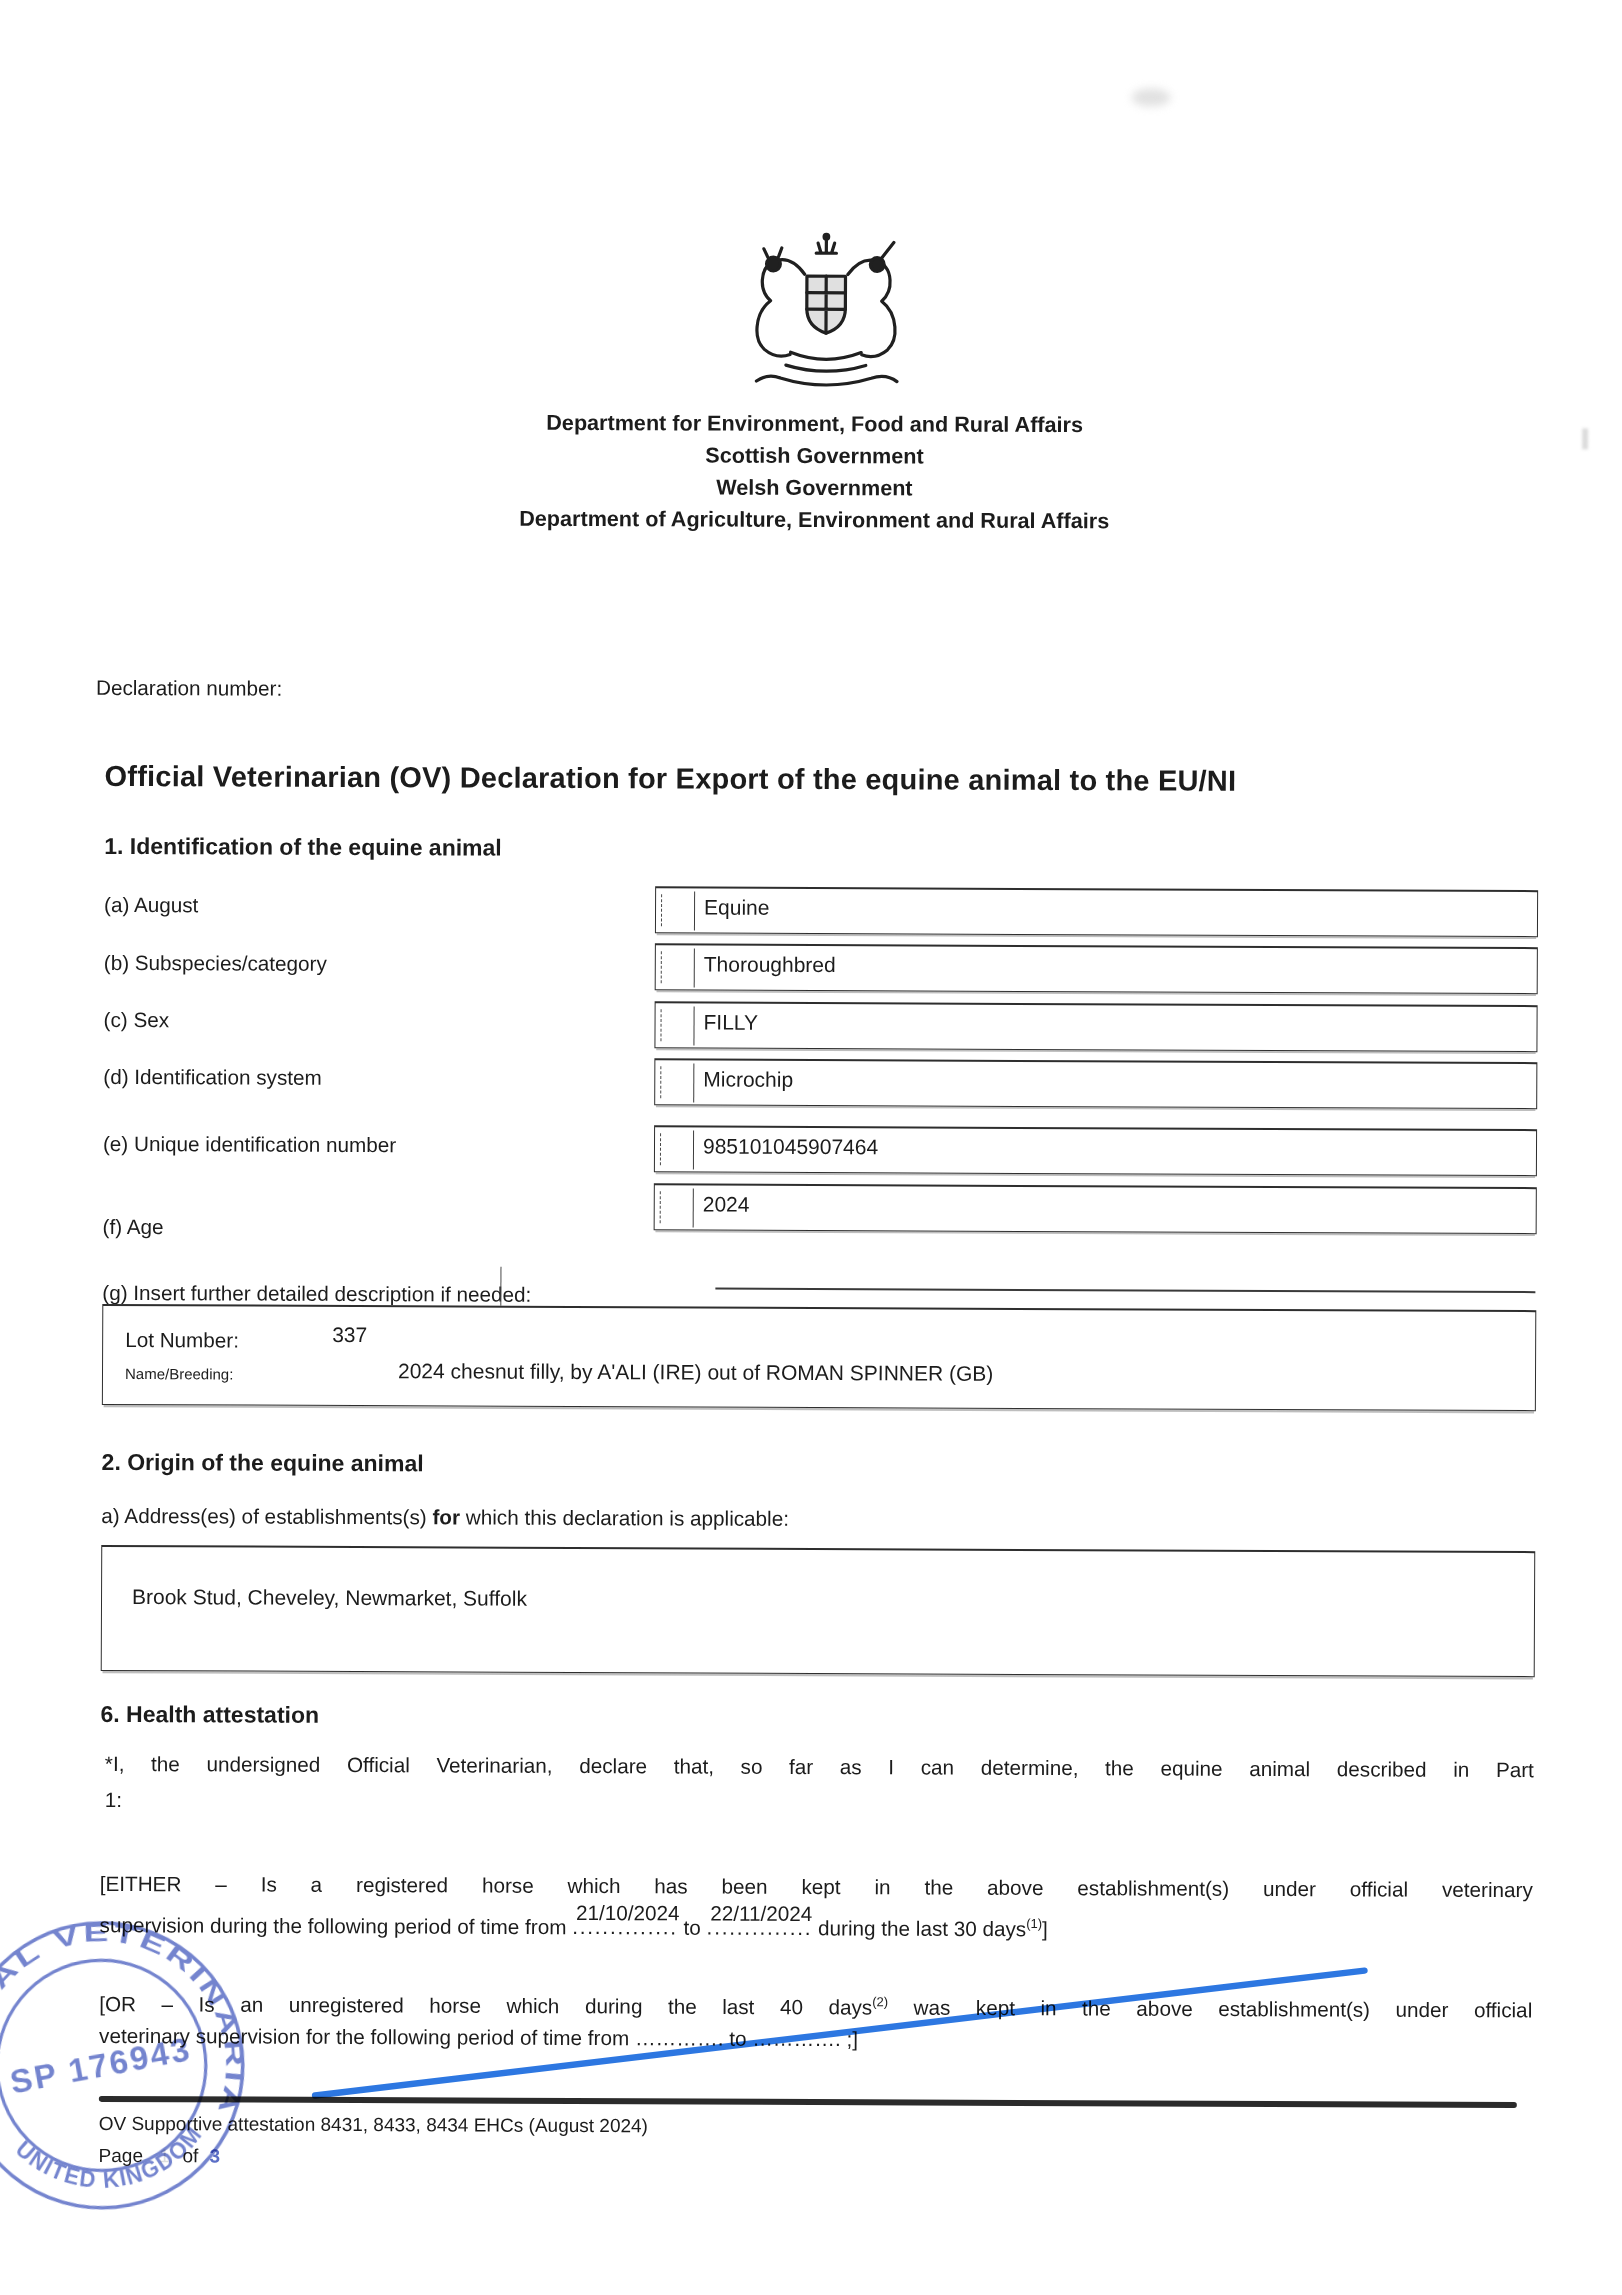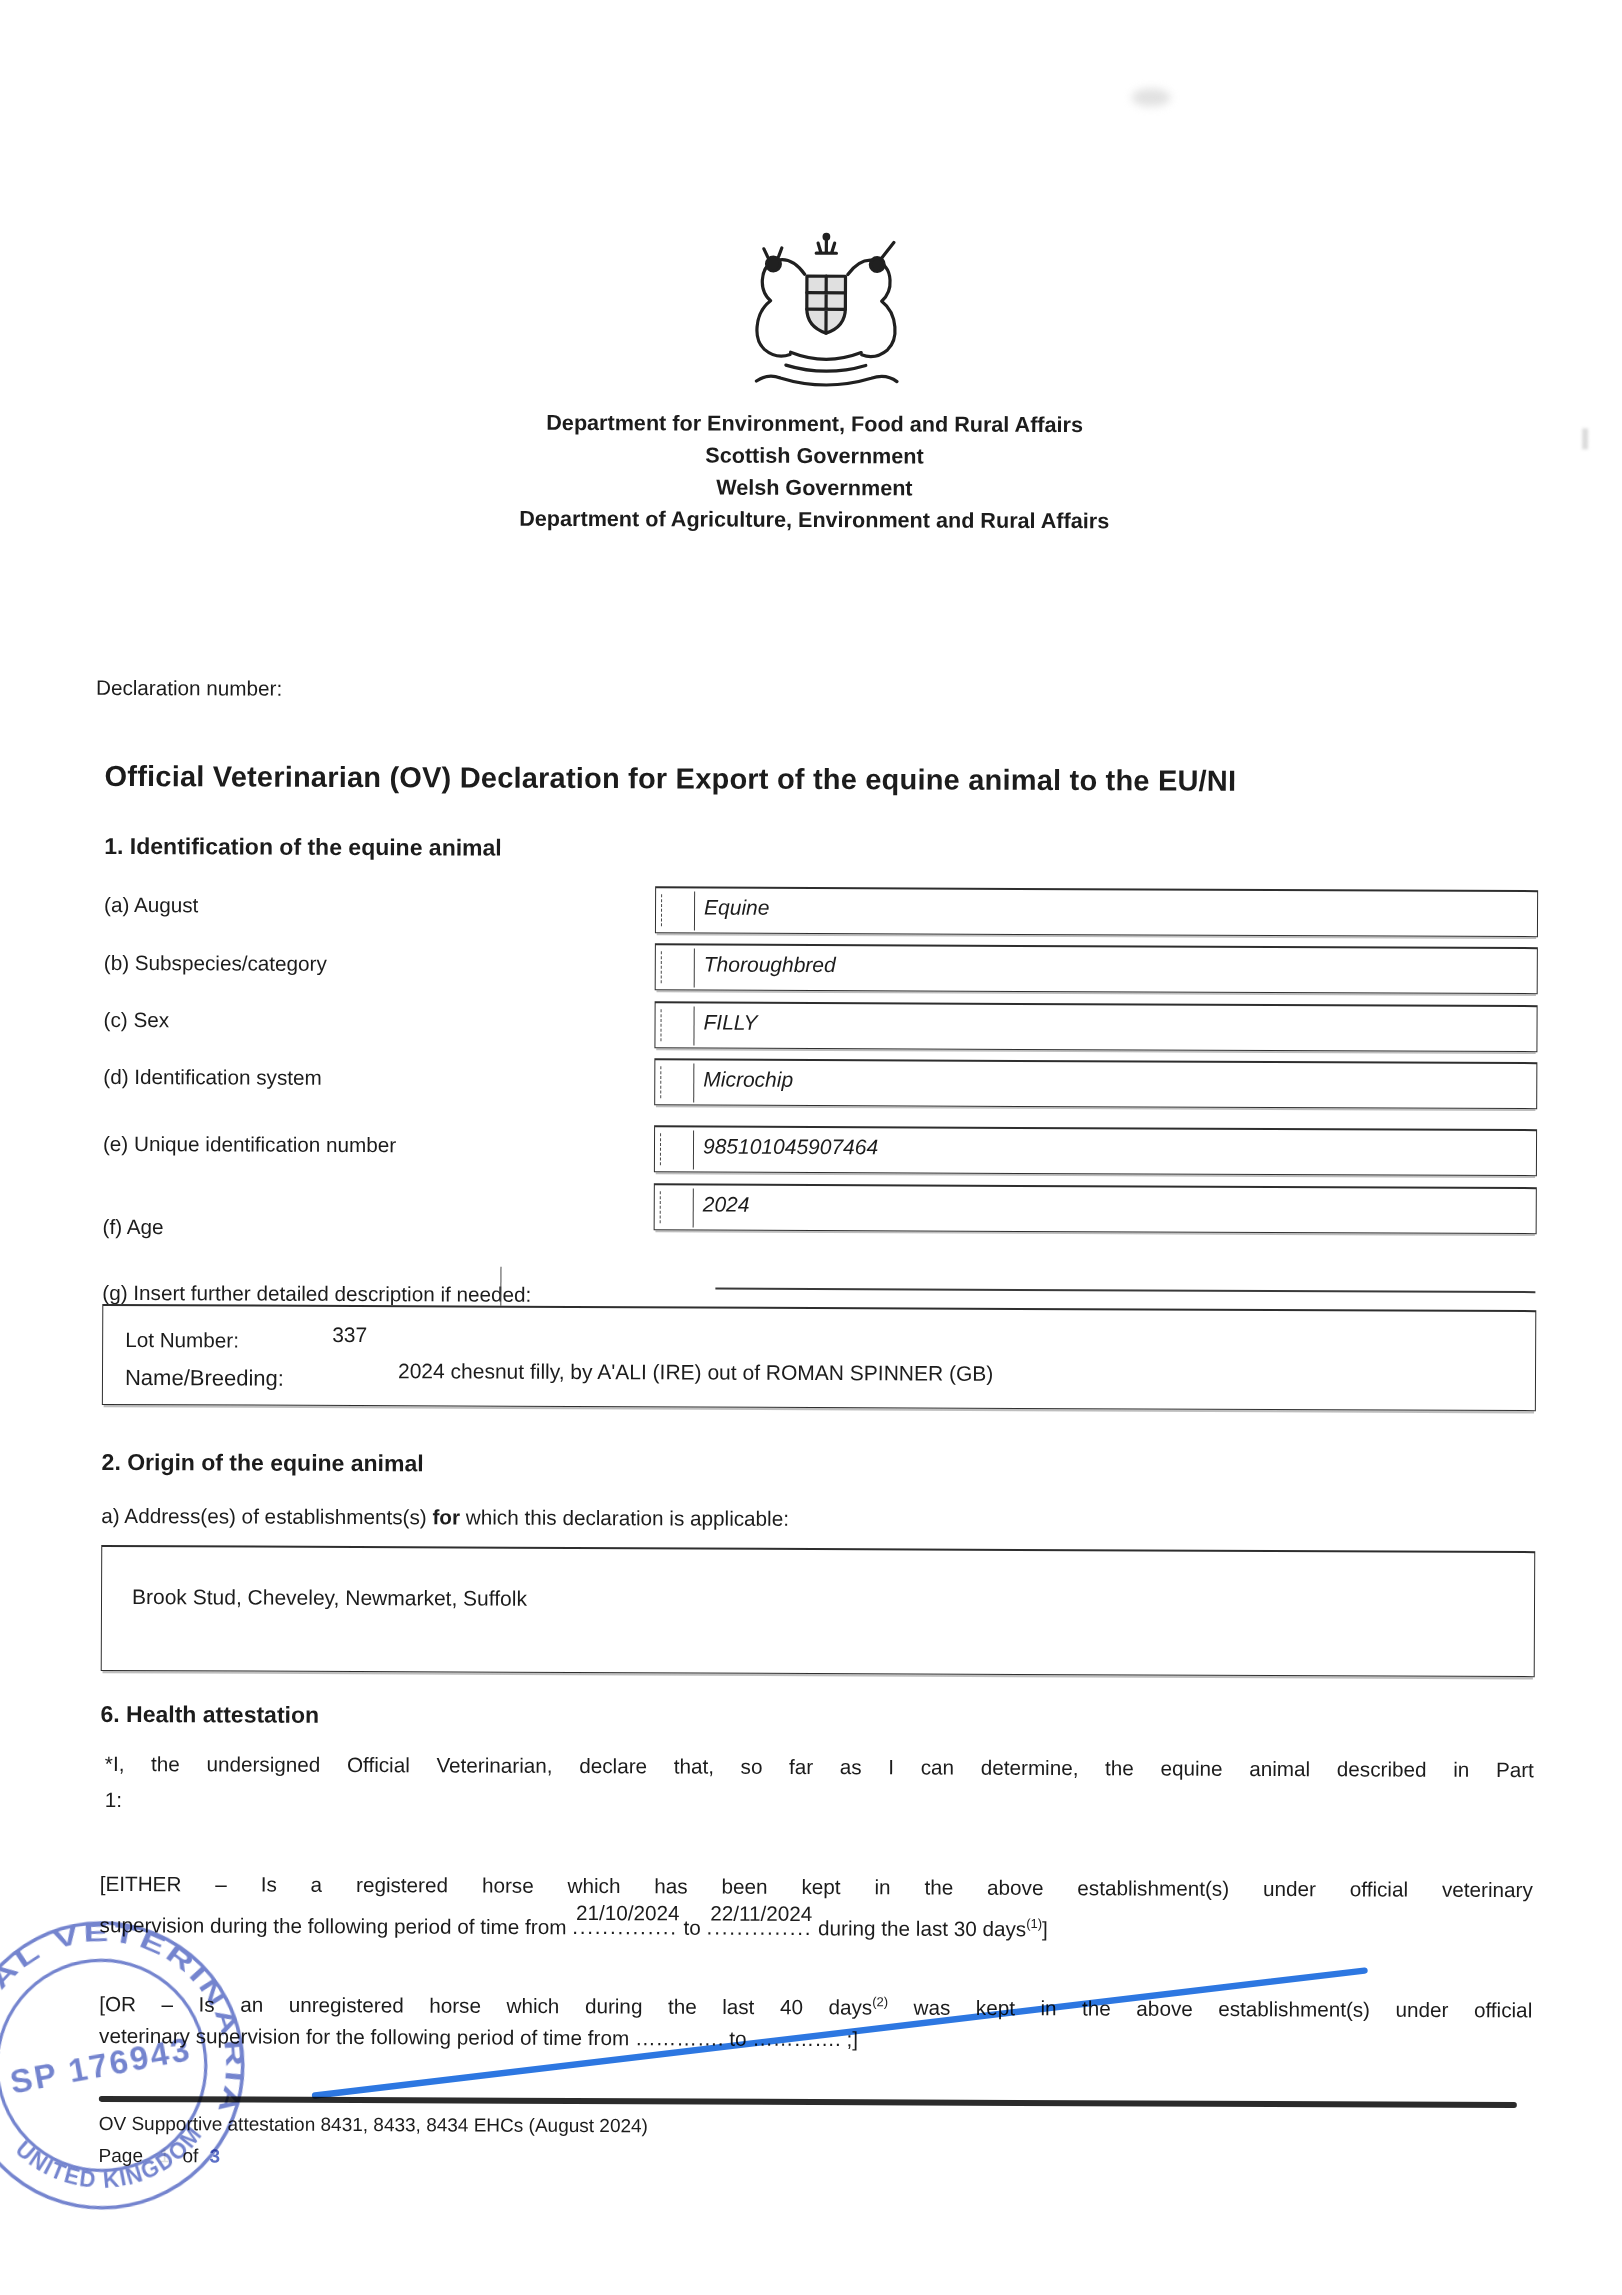--- a/index.html
+++ b/index.html
@@ -13,21 +13,21 @@
         font-size:21.6px;line-height:32px;}
   .decl{left:94px;top:679px;font-size:20.7px;}
   .title{left:103px;top:763px;font-size:29px;font-weight:bold;white-space:nowrap;letter-spacing:0.2px;}
   .h2{font-size:23px;font-weight:bold;white-space:nowrap;}
   .lbl{left:103px;font-size:20.7px;white-space:nowrap;}
   .fbox{left:654px;width:881px;height:44px;border:1.8px solid #2e2e2e;border-top-width:2.3px;
         background:#fff;box-shadow:0 3.7px 0 -1.8px rgba(110,110,110,.45);}
   .fbox .tick{position:absolute;left:4.6px;top:5.5px;height:32px;width:0;
         border-left:1.4px dashed #4a4a4a;}
   .fbox .div{position:absolute;left:38px;top:2.8px;height:39px;width:0.9px;background:#3d3d3d;}
-  .fval{position:absolute;left:48px;top:7.3px;font-size:21px;white-space:nowrap;font-style:italic;}
+  .fval{position:absolute;left:48px;top:7.3px;font-size:21px;white-space:nowrap;}
   .bigbox{left:103px;width:1432px;border:1.8px solid #2e2e2e;border-top-width:2.8px;background:#fff;
         box-shadow:0 4.1px 0 -1.8px rgba(110,110,110,.45);}
   .para{left:103px;width:1433px;font-size:20.7px;line-height:27.5px;}
   .just{text-align:justify;text-align-last:justify;}
   .sup{font-size:13px;vertical-align:8.3px;}
   .dov{position:relative;display:inline-block;}
   .dov .dt{position:absolute;left:3.7px;bottom:14.7px;font-size:20.7px;white-space:nowrap;}
   .dots{letter-spacing:1.8px;}
   .rule{left:103px;top:2099px;width:1418px;height:6px;background:#2b2b2b;border-radius:2.8px;}
   .foot{left:103px;top:2116px;font-size:19px;}
@@ -126,21 +126,21 @@
         <span class="div"></span>
     <span class="fval">2024</span>
   </div>
 
   <div class="abs lbl" style="top:1284px;">(g) Insert further detailed description if needed:</div>
   <div class="abs glineA"></div>
   <div class="abs gtick"></div>
   <div class="abs bigbox" style="top:1307px;height:98px;">
     <span class="abs" style="left:22px;top:22px;font-size:20.7px;">Lot Number:</span>
     <span class="abs" style="left:229px;top:15.6px;font-size:21px;">337</span>
-    <span class="abs" style="left:22px;top:59px;font-size:22px;">Name/Breeding:</span>
+    <span class="abs" style="left:22px;top:59px;font-size:15px;">Name/Breeding:</span>
     <span class="abs" style="left:295px;top:52px;font-size:21px;white-space:nowrap;">2024 chesnut filly, by A'ALI (IRE) out of ROMAN SPINNER (GB)</span>
   </div>
 
   <div class="abs h2" style="left:103px;top:1452px;">2. Origin of the equine animal</div>
   <div class="abs lbl" style="top:1507px;"><span>a) Address(es) of establishments(s) </span><b>for</b><span> which this declaration is applicable:</span></div>
   <div class="abs bigbox" style="top:1548px;height:123px;">
     <span class="abs" style="left:30px;top:38px;font-size:21px;white-space:nowrap;">Brook Stud, Cheveley, Newmarket, Suffolk</span>
   </div>
 
   <div class="abs h2" style="left:103px;top:1704px;">6. Health attestation</div>

